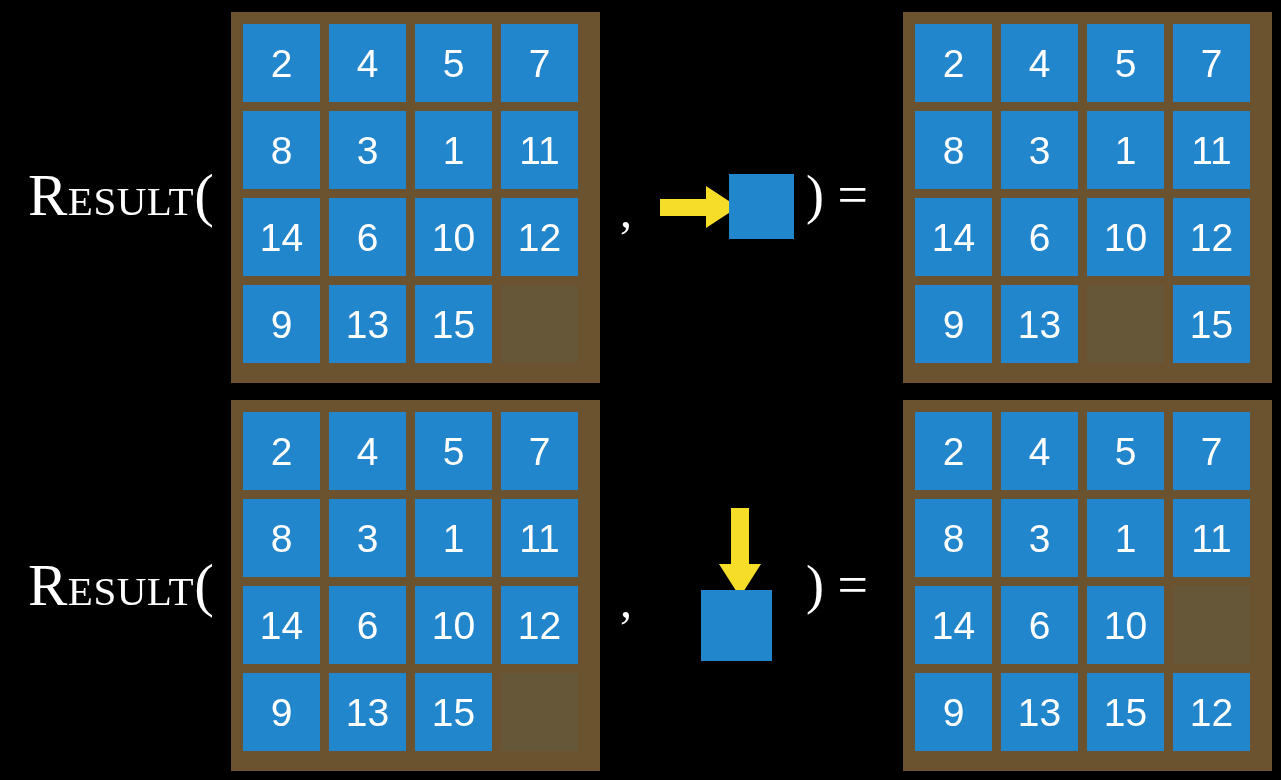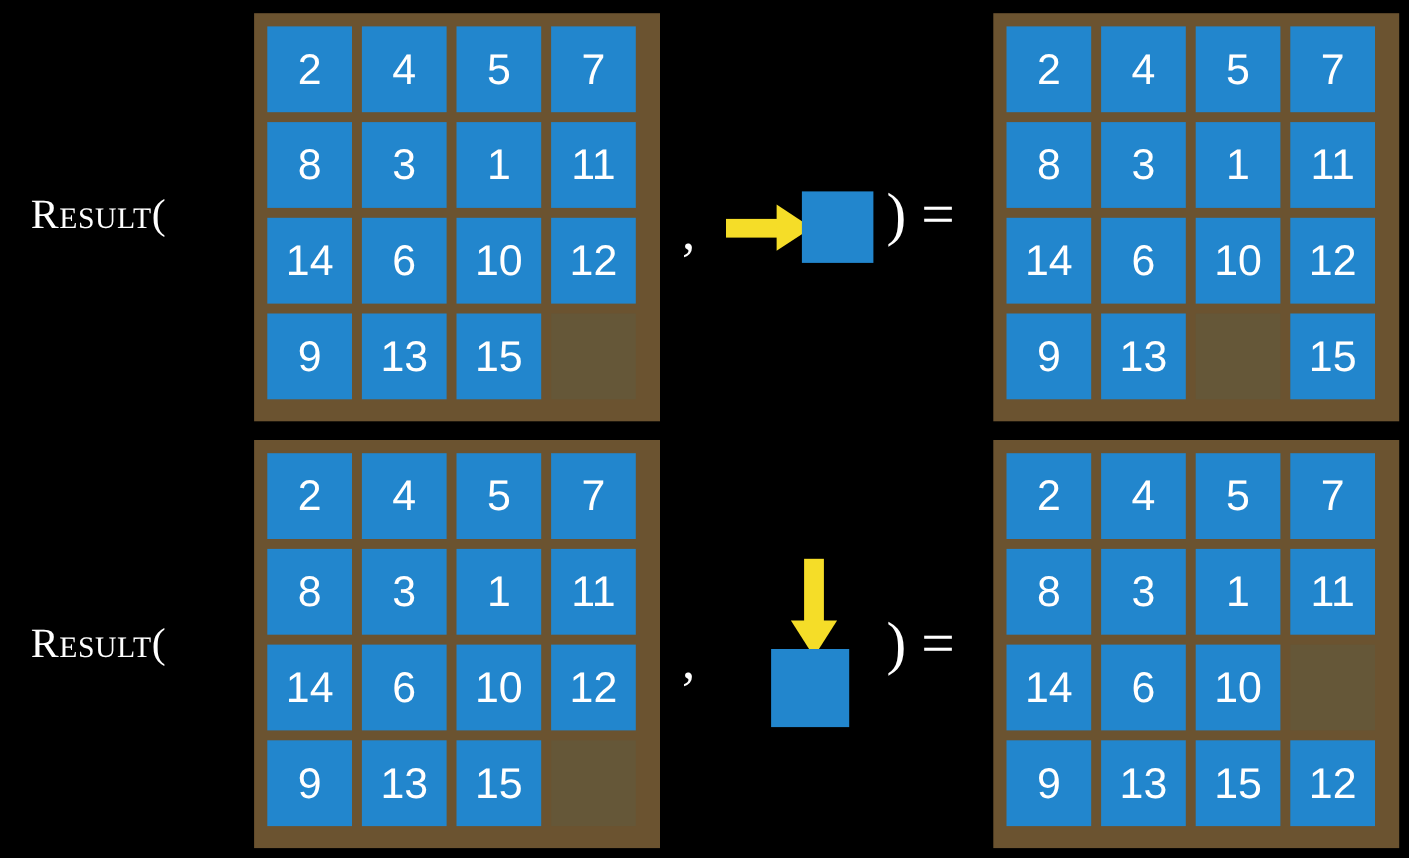--- a/index.html
+++ b/index.html
@@ -34,21 +34,21 @@
   .eq-row.row-bottom { top: 390px; }
 
   
   .result-label {
     position: absolute;
     left: 28px;
     top: 50%;
     transform: translateY(-50%);
     color: #ffffff;
     font-family: "Liberation Serif", serif;
-    font-size: 38px;
+    font-size: 59px;
     font-variant: small-caps;
     letter-spacing: 0.5px;
     white-space: nowrap;
     line-height: 1;
   }
 
   
   .comma {
     position: absolute;
     top: 50%;

